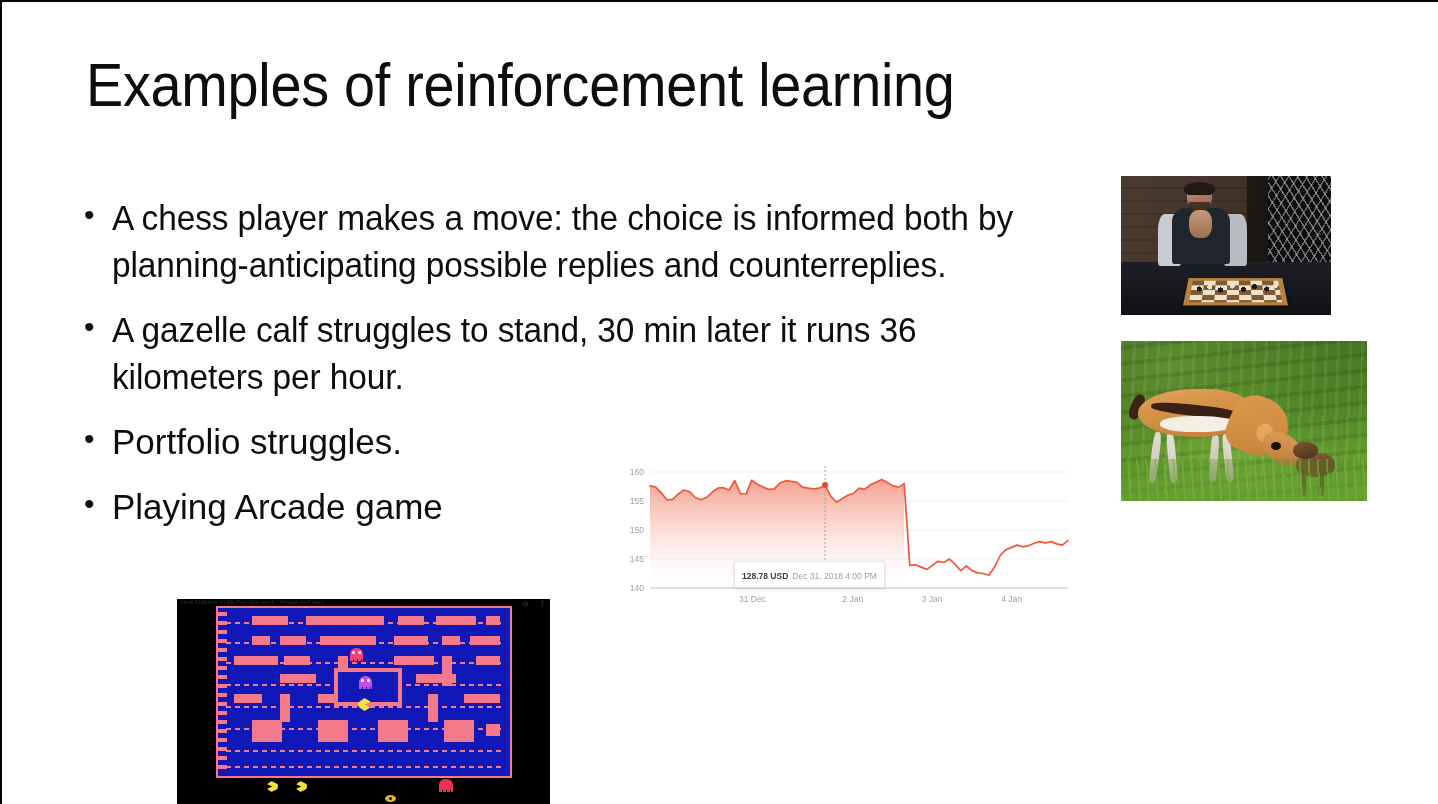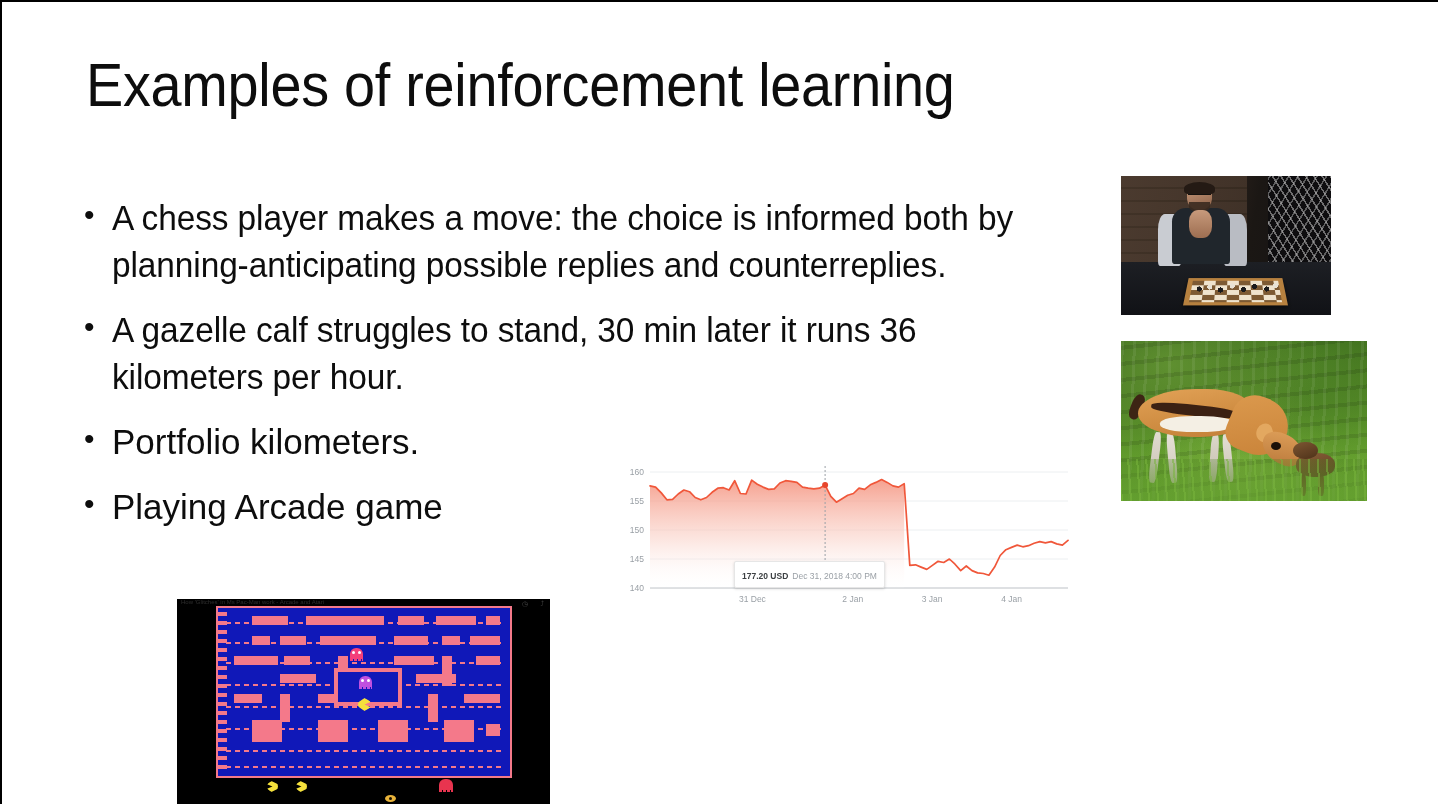--- a/index.html
+++ b/index.html
@@ -186,21 +186,21 @@
       <span class="txt">A chess player makes a move: the choice is informed both by planning-anticipating possible replies and counterreplies.</span>
     </div>
 
     <div class="bullet b-a" id="b2">
       <span class="dot">•</span>
       <span class="txt">A gazelle calf struggles to stand, 30 min later it runs 36 kilometers per hour.</span>
     </div>
 
     <div class="bullet b-b" id="b3">
       <span class="dot">•</span>
-      <span class="txt">Portfolio kilometers.</span>
+      <span class="txt">Portfolio struggles.</span>
     </div>
 
     <div class="bullet b-b" id="b4">
       <span class="dot">•</span>
       <span class="txt">Playing Arcade game</span>
     </div>
 
   </div>
 
   <div class="ph-chess">
@@ -274,21 +274,21 @@
         </g>
       <g id="xLabels">
           <text x="136.41" y="142" text-anchor="middle" class="ax-lbl">31 Dec</text>
           <text x="236.73" y="142" text-anchor="middle" class="ax-lbl">2 Jan</text>
           <text x="316.15000000000003" y="142" text-anchor="middle" class="ax-lbl">3 Jan</text>
           <text x="395.57" y="142" text-anchor="middle" class="ax-lbl">4 Jan</text>
         </g>
     </svg>
 
     <div class="tip">
-      <span class="price">177.20 USD</span><span class="when">Dec 31, 2018 4:00 PM</span>
+      <span class="price">128.78 USD</span><span class="when">Dec 31, 2018 4:00 PM</span>
     </div>
   </div>
 
   <div class="atari">
     <div class="at-topbar"></div>
     <div class="at-toptxt">How 'Glitches' in Ms Pac-Man work - Arcade and Atari</div>
     <div class="at-ico" style="right:22px">◷</div>
     <div class="at-ico" style="right:6px">⤴</div>
 
     <div class="at-maze">

